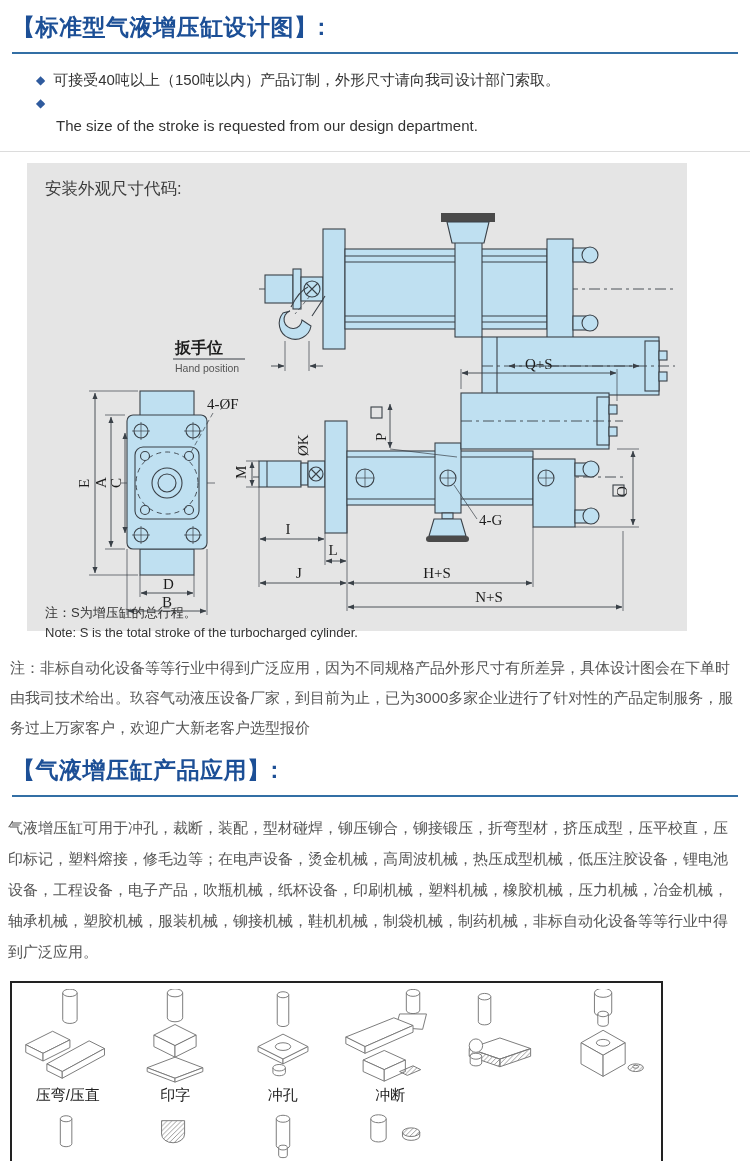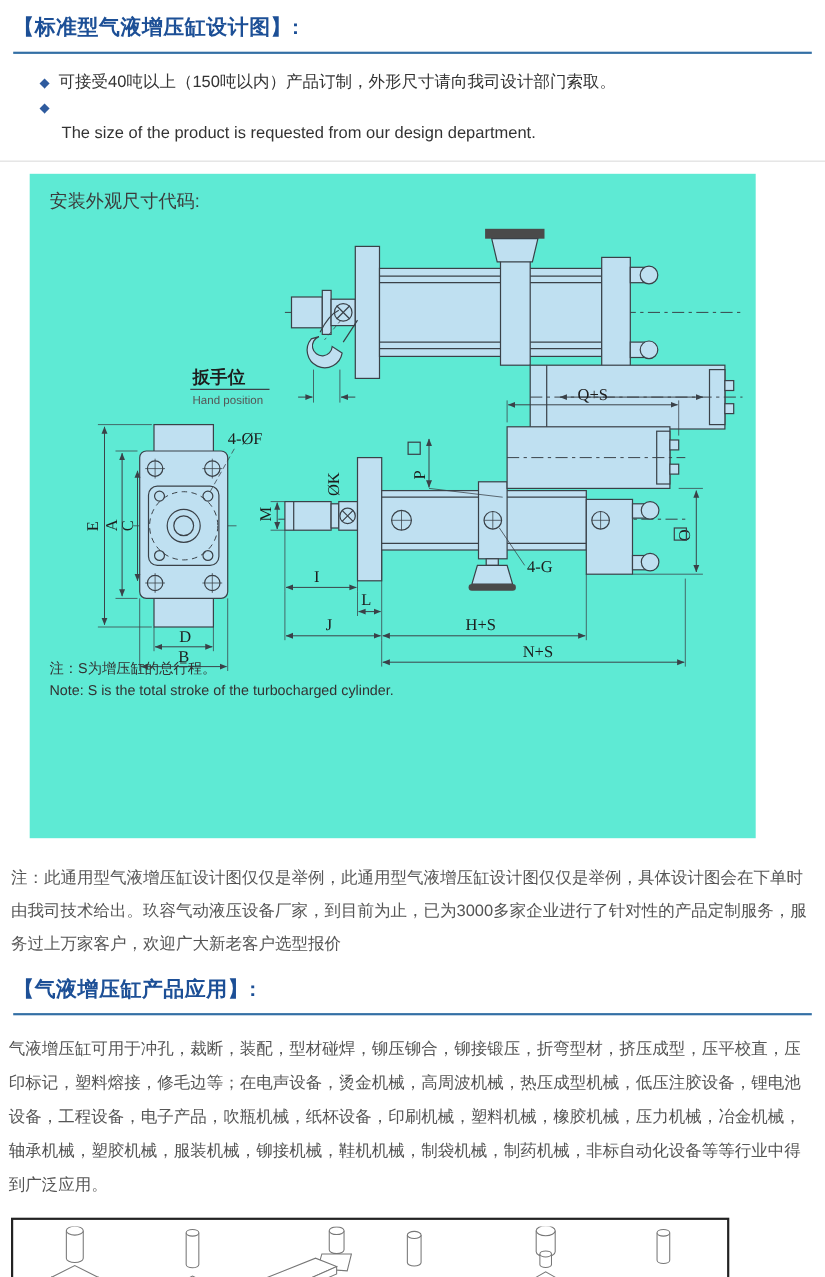--- a/index.html
+++ b/index.html
@@ -1,27 +1,27 @@
 <!DOCTYPE html>
 <html><head>
 <meta charset="utf-8">
 <style>
   html,body{margin:0;padding:0;}
   body{
     width:750px;background:#ffffff;color:#333;
     font-family:"Liberation Sans","DejaVu Sans",sans-serif;
   }
-  .sec-title{margin:12px 12px 0;font-size:19px;font-weight:bold;color:#1c4f96;letter-spacing:.5px;}
+  .sec-title{margin:12px 12px 0;font-size:23px;font-weight:bold;color:#1c4f96;letter-spacing:.5px;}
   .sec-rule{border:none;border-top:2px solid #336fa5;margin:9px 12px 0;}
   .thin-rule{border:none;border-top:1px solid #dcdcdc;margin:14px 0 0;}
   .bullets{margin:15px 0 0 36px;font-size:15px;color:#333;}
   .bullet-row{display:flex;line-height:22px;margin-bottom:1px;}
   .dia{color:#2f5b9e;font-size:12px;margin-right:8px;line-height:22px;}
   .indent{margin-left:20px;}
-  .blue-box{position:relative;margin:11px 0 0 27px;width:660px;height:604px;background:#5eead4;}
+  .blue-box{position:relative;margin:11px 0 0 27px;width:660px;height:468px;background:#e5e5e5;}
   .blue-box .caption{position:absolute;left:18px;top:13px;font-size:16.5px;color:#3c3c3c;line-height:24px;z-index:2;}
   svg.diagram{position:absolute;left:0;top:0;}
   .ln{stroke:#3a4148;stroke-width:1.1;fill:none;}
   .fb{stroke:#3a4148;stroke-width:1.1;fill:#bfe0f1;}
   .cl{stroke:#3a4148;stroke-width:.9;fill:none;stroke-dasharray:11 4 3 4;}
   .dsh{stroke:#3a4148;stroke-width:.9;fill:none;stroke-dasharray:5 4;}
   .ext{stroke:#3a4148;stroke-width:.7;fill:none;}
   .dim{stroke:#3a4148;stroke-width:.9;fill:none;marker-start:url(#ar);marker-end:url(#ar);}
   .dim1{stroke:#3a4148;stroke-width:.9;fill:none;marker-end:url(#ar);}
   .t{font-family:"Liberation Serif","DejaVu Serif",serif;font-size:15px;fill:#1d1d1d;}
@@ -54,21 +54,21 @@
 
 <div class="bullets">
   <div class="bullet-row">
     <span class="dia">◆</span>
     <span>可接受40吨以上（150吨以内）产品订制，外形尺寸请向我司设计部门索取。</span>
   </div>
   <div class="bullet-row">
     <span class="dia">◆</span>
   </div>
   <div class="bullet-row">
-    <span class="indent">The size of the product is requested from our design department.</span>
+    <span class="indent">The size of the stroke is requested from our design department.</span>
   </div>
 </div>
 
 <hr class="thin-rule">
 
 <div class="blue-box">
   <div class="caption">
     <div>安装外观尺寸代码:</div>
   </div>
   <svg class="diagram" width="660" height="508" viewBox="0 0 660 508">
@@ -227,28 +227,41 @@
       <path class="ext" d="M320,424 V448 M596,368 V448"></path>
       <path class="dim" d="M321,444 H595"></path>
       <text class="t" x="462" y="439" text-anchor="middle">N+S</text>
     </g>
 
     <text class="tn" x="18" y="454">注：S为增压缸的总行程。</text>
     <text class="tn" x="18" y="474">Note: S is the total stroke of the turbocharged cylinder.</text>
   </svg>
 </div>
 
-<p class="remark">注：此通用型气液增压缸设计图仅仅是举例，此通用型气液增压缸设计图仅仅是举例，具体设计图会在下单时由我司技术给出。玖容气动液压设备厂家，到目前为止，已为3000多家企业进行了针对性的产品定制服务，服务过上万家客户，欢迎广大新老客户选型报价</p>
+<p class="remark">注：非标自动化设备等等行业中得到广泛应用，因为不同规格产品外形尺寸有所差异，具体设计图会在下单时由我司技术给出。玖容气动液压设备厂家，到目前为止，已为3000多家企业进行了针对性的产品定制服务，服务过上万家客户，欢迎广大新老客户选型报价</p>
 
 <div class="sec-title">【气液增压缸产品应用】:</div>
 <hr class="sec-rule">
 
 <p class="desc">气液增压缸可用于冲孔，裁断，装配，型材碰焊，铆压铆合，铆接锻压，折弯型材，挤压成型，压平校直，压印标记，塑料熔接，修毛边等；在电声设备，烫金机械，高周波机械，热压成型机械，低压注胶设备，锂电池设备，工程设备，电子产品，吹瓶机械，纸杯设备，印刷机械，塑料机械，橡胶机械，压力机械，冶金机械，轴承机械，塑胶机械，服装机械，铆接机械，鞋机机械，制袋机械，制药机械，非标自动化设备等等行业中得到广泛应用。</p>
 
 <div class="apps" id="apps">
+    <div class="app">
+      <svg viewBox="0 0 100 100">
+        <path class="sk" fill="#fff" d="M44.5,4 L44.5,32 A7.5,3.9000000000000004 0 0 0 59.5,32 L59.5,4"></path>
+        <ellipse class="sk" fill="#fff" cx="52" cy="4" rx="7.5" ry="3.9000000000000004"></ellipse>
+        <path class="sk" fill="#fff" d="M6,58 L34,44 L52,53 L24,67 Z"></path>
+        <path class="sk" fill="#fff" d="M6,58 L6,66 L24,75 L24,67 Z"></path>
+        <path class="sk" fill="#fff" d="M24,67 L52,53 L52,61 L24,75 Z"></path>
+        <path class="sk" fill="#fff" d="M28,78 L72,54 L88,62 L44,86 Z"></path>
+        <path class="sk" fill="#fff" d="M28,78 L28,85 L44,93 L44,86 Z"></path>
+        <path class="sk" fill="#fff" d="M44,86 L88,62 L88,69 L44,93 Z"></path>
+      </svg>
+      <span class="lbl">压弯/压直</span>
+    </div>
     <div class="app">
       <svg viewBox="0 0 100 100">
         <path class="sk" fill="#fff" d="M42,4 L42,30 A8,4.16 0 0 0 58,30 L58,4"></path>
         <ellipse class="sk" fill="#fff" cx="50" cy="4" rx="8" ry="4.16"></ellipse>
         <path class="sk" fill="#fff" d="M28,48 L50,37 L72,48 L50,59 Z"></path>
         <path class="sk" fill="#fff" d="M28,48 L28,60 L50,71 L50,59 Z"></path>
         <path class="sk" fill="#fff" d="M50,59 L50,71 L72,60 L72,48 Z"></path>
         <path class="sk" fill="#fff" d="M21,82 L50,71 L79,82 L50,93 Z"></path>
         <path class="sk" fill="#fff" d="M21,82 L21,86 L50,97 L50,93 Z"></path>
         <path class="sk" fill="#fff" d="M50,93 L50,97 L79,86 L79,82 Z"></path>

